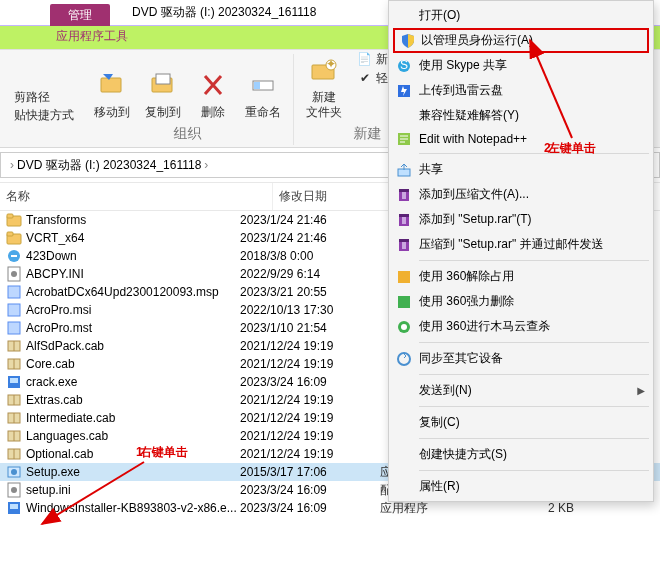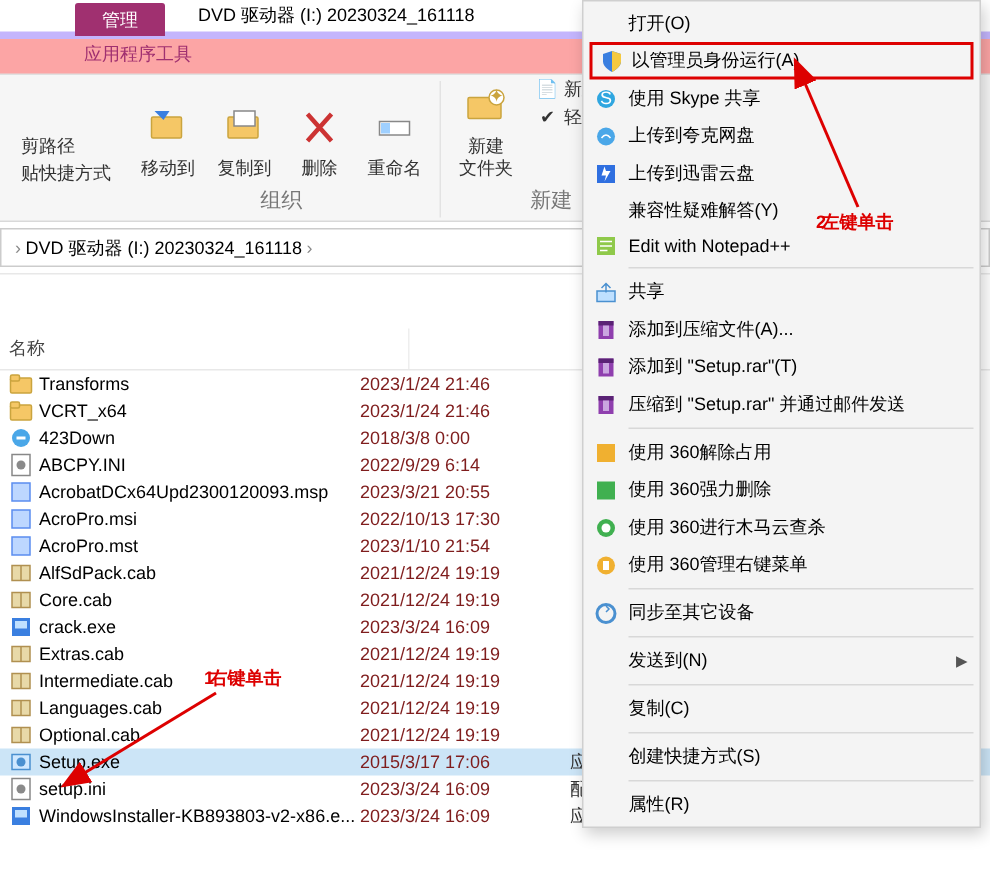--- a/index.html
+++ b/index.html
@@ -1,25 +1,25 @@
 <!DOCTYPE html>
 <html><head>
 <meta charset="utf-8">
 <style>
   * { margin: 0; padding: 0; box-sizing: border-box; font-family: "Microsoft YaHei", "Segoe UI", sans-serif; font-size: 12px; }
   body { width: 660px; height: 583px; overflow: hidden; background: #fff; color: #000; position: relative; }
 
   
-  .titlebar { height: 26px; background: #fff; border-bottom: 5px solid #c4b5fd; display: flex; align-items: center; padding: 0 4px; }
+  .titlebar { height: 26px; background: #fff; border-bottom: 1px solid #c4b5fd; display: flex; align-items: center; padding: 0 4px; }
   .titlebar .filler { width: 46px; }
   .titlebar .tab-manage { background: #a03070; color: #fff; padding: 3px 18px 0 18px; font-size: 12px; height: 22px; margin-top: 4px; border-radius: 2px 2px 0 0; }
   .titlebar .path-label { margin-left: 22px; color: #000; }
 
   
-  .ribbonhead { height: 24px; background: #fca5a5; display: flex; align-items: flex-end; border-bottom: 1px solid #e0e0e0; padding-left: 46px; }
+  .ribbonhead { height: 24px; background: #bef264; display: flex; align-items: flex-end; border-bottom: 1px solid #e0e0e0; padding-left: 46px; }
   .ribbonhead .apptool { color: #a03070; padding: 4px 10px; }
 
   
   .ribbon { height: 98px; background: #f6f6f6; border-bottom: 1px solid #d9d9d9; display: flex; align-items: stretch; padding: 4px 6px 2px 6px; }
   .ribbon-col { display: flex; flex-direction: column; align-items: center; justify-content: flex-end; padding: 2px 6px; border-right: 1px solid #e3e3e3; min-width: 60px; }
   .ribbon-col:last-child { border-right: none; }
   .rib-btn { display: flex; flex-direction: column; align-items: center; justify-content: center; padding: 2px 6px; color: #333; cursor: default; text-align: center; line-height: 1.3; }
   .rib-btn.small { flex-direction: row; gap: 3px; font-size: 12px; padding: 1px 2px; width: 100%; justify-content: flex-start; }
   .rib-btn .ico { width: 34px; height: 34px; display: flex; align-items: center; justify-content: center; margin-bottom: 3px; }
   .rib-btn.small .ico { width: 16px; height: 16px; margin: 0; }
@@ -28,28 +28,28 @@
   .rib-row { display: flex; gap: 3px; }
 
   
   .breadcrumb { height: 26px; border: 1px solid #ccc; margin: 4px 0 0 0; display: flex; align-items: center; padding-left: 6px; color: #000; }
   .breadcrumb .chev { color: #888; padding: 0 3px; }
 
   
   .filelist { }
   .headers { display: flex; border-bottom: 1px solid #e8e8e8; border-top: 1px solid #e8e8e8; margin-top: 4px; }
   .headers .col { padding: 5px 6px; color: #444; border-right: 1px solid #eee; text-align: left; }
-  .col-name { width: 273px; margin-top: 36px; }
+  .col-name { width: 273px; }
   .col-date { width: 140px; }
   .rows { }
   .filerow { display: flex; align-items: center; height: 18px; padding: 0 6px; }
   .filerow.selected { background: #cce5f7; }
   .filerow .ico { width: 16px; height: 16px; display: flex; align-items: center; justify-content: center; margin-right: 4px; }
   .filerow .fname { width: 214px; white-space: nowrap; overflow: hidden; text-overflow: ellipsis; }
-  .filerow .fdate { width: 140px; color: #7f1d1d; }
+  .filerow .fdate { width: 140px; color: #000000; }
   .filerow .ftype { width: 120px; color: #333; }
   .filerow .fsize { width: 74px; text-align: right; color: #333; }
 
   
   .ctx { position: absolute; left: 388px; top: 0; width: 266px; background: #f4f4f4; border: 1px solid #cfcfcf; box-shadow: 2px 4px 10px rgba(0,0,0,0.2); padding: 2px; }
   .ctx-item { display: flex; align-items: center; padding: 4px 6px 4px 28px; position: relative; cursor: default; }
   .ctx-item .ico { position: absolute; left: 5px; width: 16px; height: 16px; display: flex; align-items: center; justify-content: center; }
   .ctx-item .arrow { margin-left: auto; color: #555; font-size: 10px; }
   .ctx-sep { height: 1px; background: #d8d8d8; margin: 3px 2px 3px 28px; }
   .ctx .boxed { border: 2px solid #d00; margin: 0 2px; padding: 2px 4px 2px 26px; }
@@ -153,20 +153,21 @@
 
 <div class="breadcrumb">
   <span class="chev">›</span>
   <span>DVD 驱动器 (I:) 20230324_161118</span>
   <span class="chev">›</span>
 </div>
 
 <div class="filelist">
   <div class="headers">
     <div class="col col-name">名称</div>
+    <div class="col col-date">修改日期</div>
   </div>
   <div class="rows" id="rows">
       <div class="filerow">
         <span class="ico">
           <svg width="16" height="16">
             <rect class="folder-ico" x="1" y="4" width="14" height="10" rx="1"></rect>
             <rect class="folder-ico" x="1" y="2" width="6" height="4" rx="1"></rect>
           </svg>
         </span>
         <span class="fname">Transforms</span>
@@ -384,29 +385,20 @@
         <svg width="16" height="16">
           <circle cx="8" cy="8" r="6" fill="#2fa6e0"></circle>
           <text x="8" y="11" text-anchor="middle" font-size="8" fill="#fff">S</text>
         </svg>
       </span>
       <span>使用 Skype 共享</span>
     </div>
     <div class="ctx-item">
       <span class="ico">
         <svg width="16" height="16">
-          <circle cx="8" cy="8" r="6" fill="#4aa7e8"></circle>
-          <path d="M5 9 q3 -4 6 0" stroke="#fff" fill="none"></path>
-        </svg>
-      </span>
-      <span>上传到夸克网盘</span>
-    </div>
-    <div class="ctx-item">
-      <span class="ico">
-        <svg width="16" height="16">
           <rect x="2" y="2" width="12" height="12" fill="#2f6fe0"></rect>
           <path d="M7 3 L5 9 h3 l-1 4 4 -7 h-3 z" fill="#fff"></path>
         </svg>
       </span>
       <span>上传到迅雷云盘</span>
     </div>
     <div class="ctx-item">
       <span>兼容性疑难解答(Y)</span>
     </div>
     <div class="ctx-item">
@@ -476,29 +468,20 @@
       <span>使用 360强力删除</span>
     </div>
     <div class="ctx-item">
       <span class="ico">
         <svg width="16" height="16">
           <circle cx="8" cy="8" r="6" fill="#40b050"></circle>
           <circle cx="8" cy="8" r="3" fill="#fff"></circle>
         </svg>
       </span>
       <span>使用 360进行木马云查杀</span>
-    </div>
-    <div class="ctx-item">
-      <span class="ico">
-        <svg width="16" height="16">
-          <circle cx="8" cy="8" r="6" fill="#f0b030"></circle>
-          <rect x="6" y="5" width="4" height="6" fill="#fff"></rect>
-        </svg>
-      </span>
-      <span>使用 360管理右键菜单</span>
     </div>
     <div class="ctx-sep"></div>
     <div class="ctx-item">
       <span class="ico">
         <svg width="16" height="16">
           <circle cx="8" cy="8" r="6" fill="none" stroke="#4a90d0" stroke-width="2"></circle>
           <path d="M8 3 l2 2 -2 2" fill="none" stroke="#4a90d0"></path>
         </svg>
       </span>
       <span>同步至其它设备</span>

